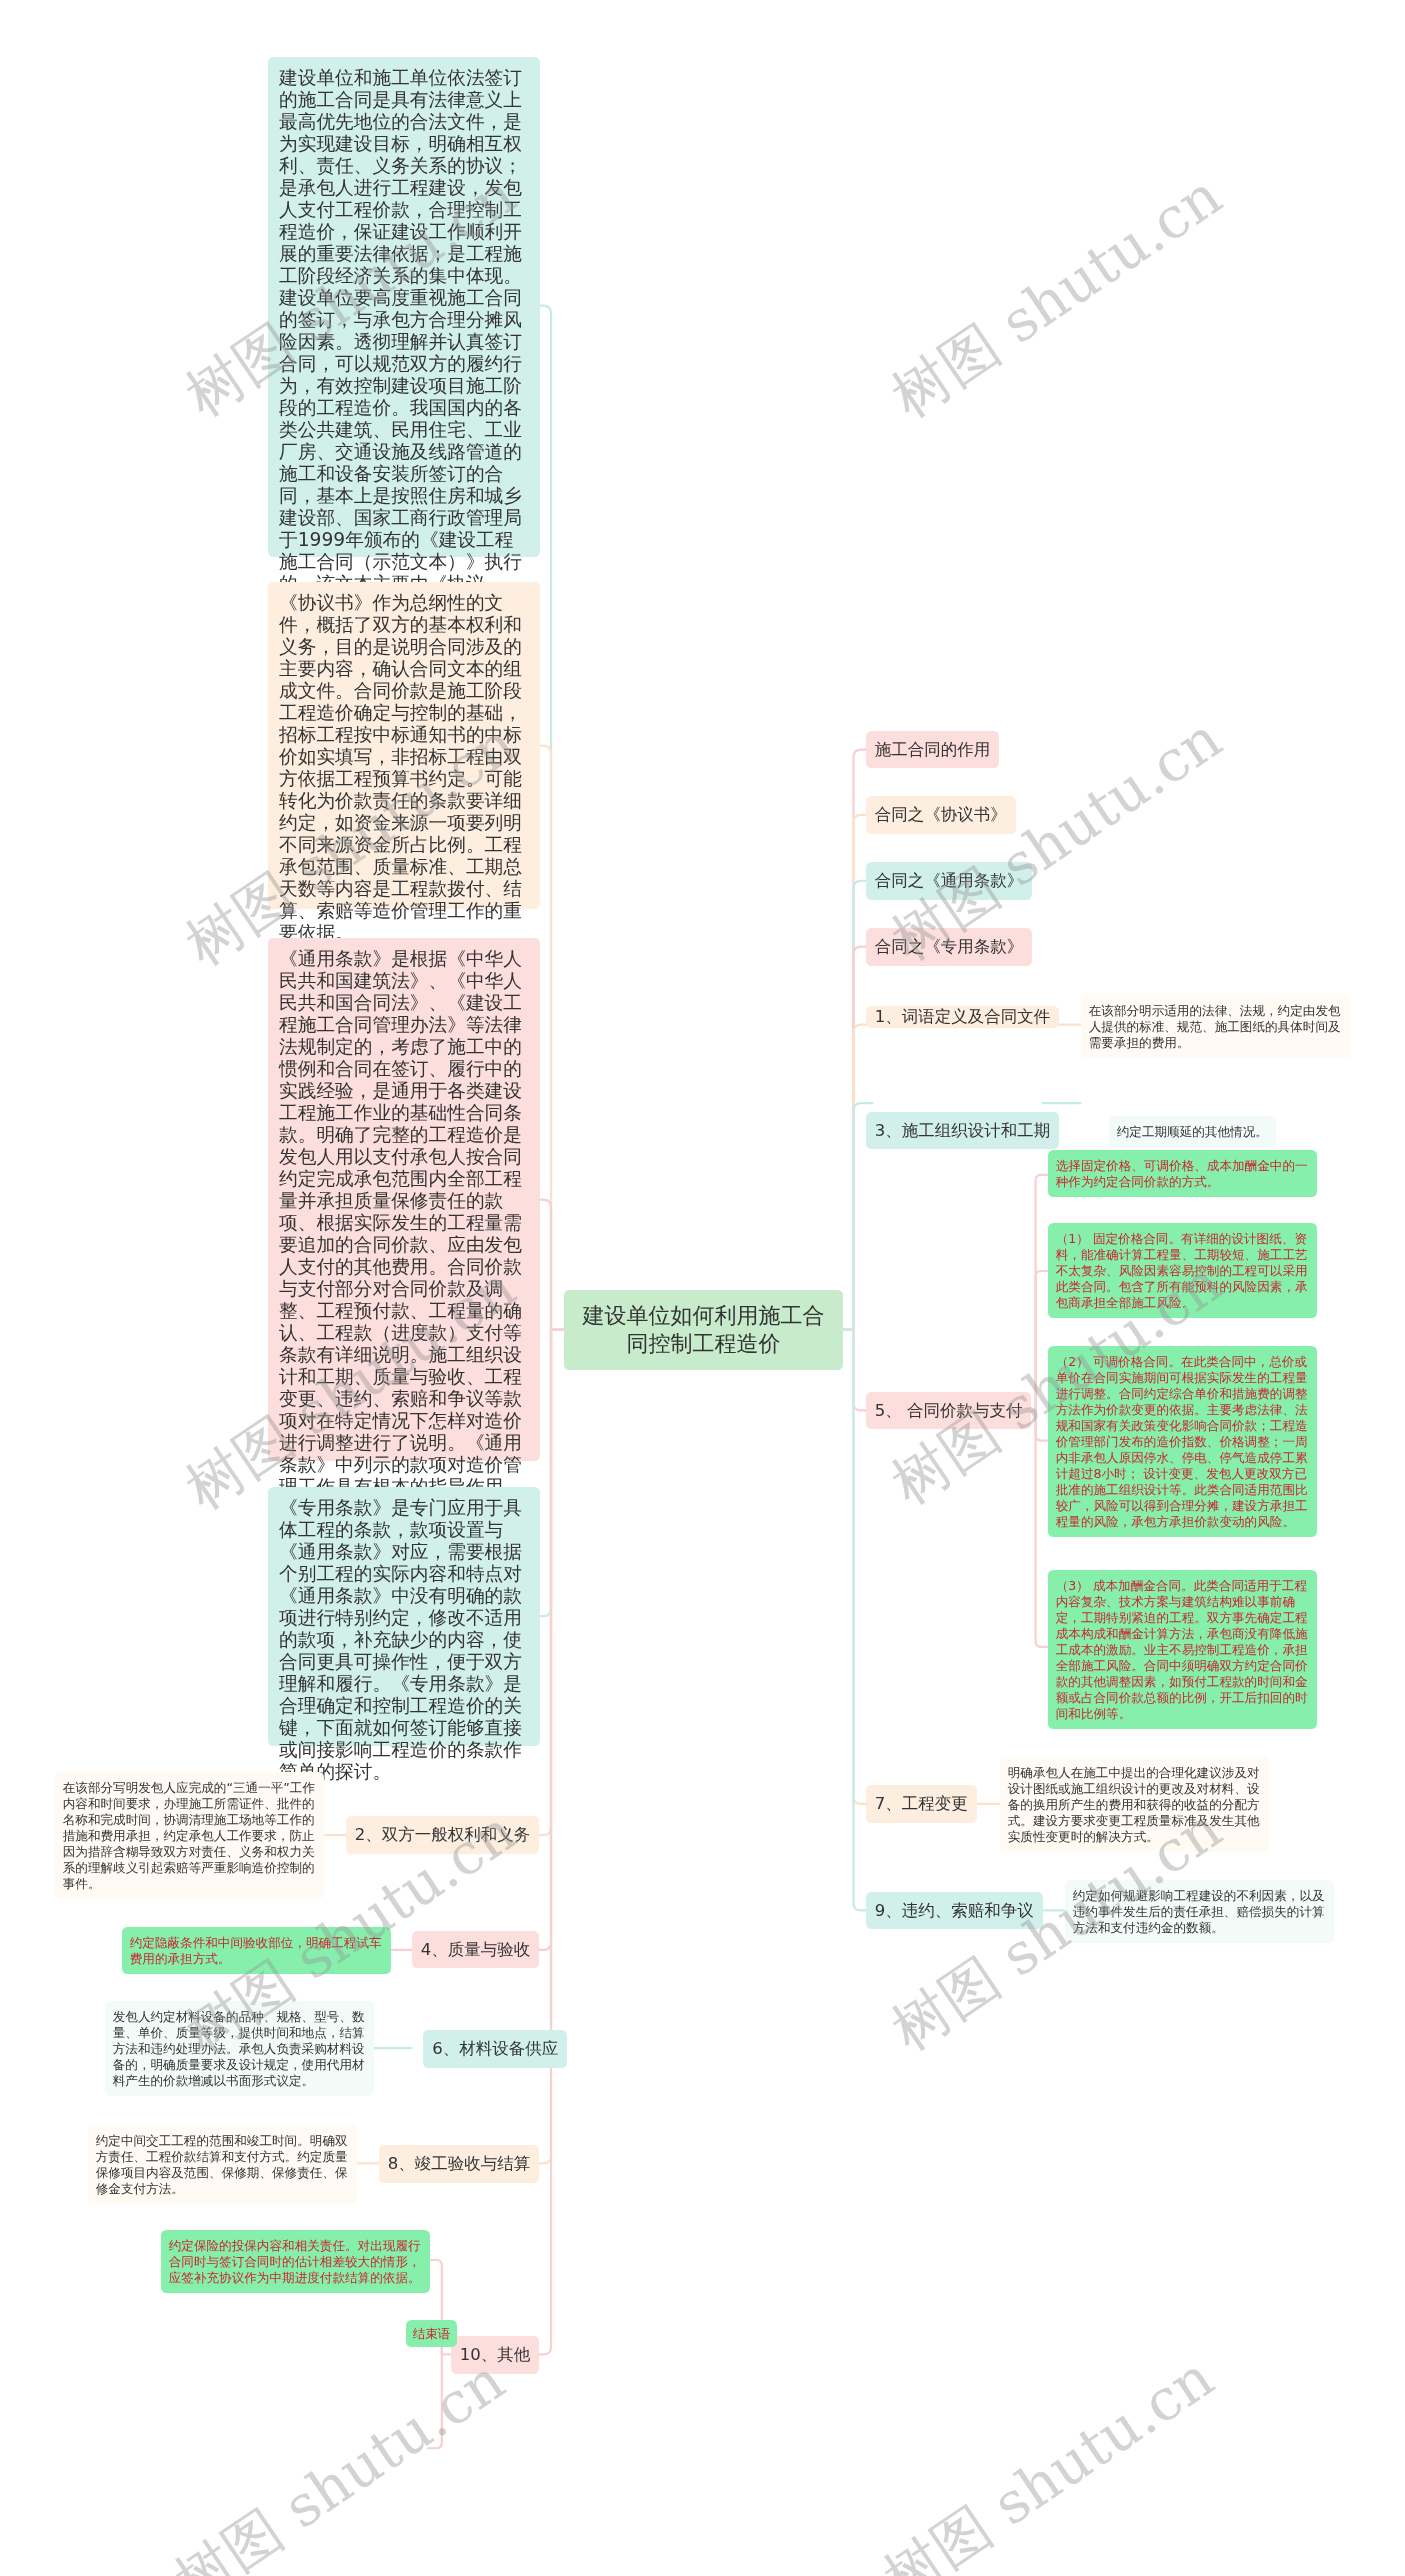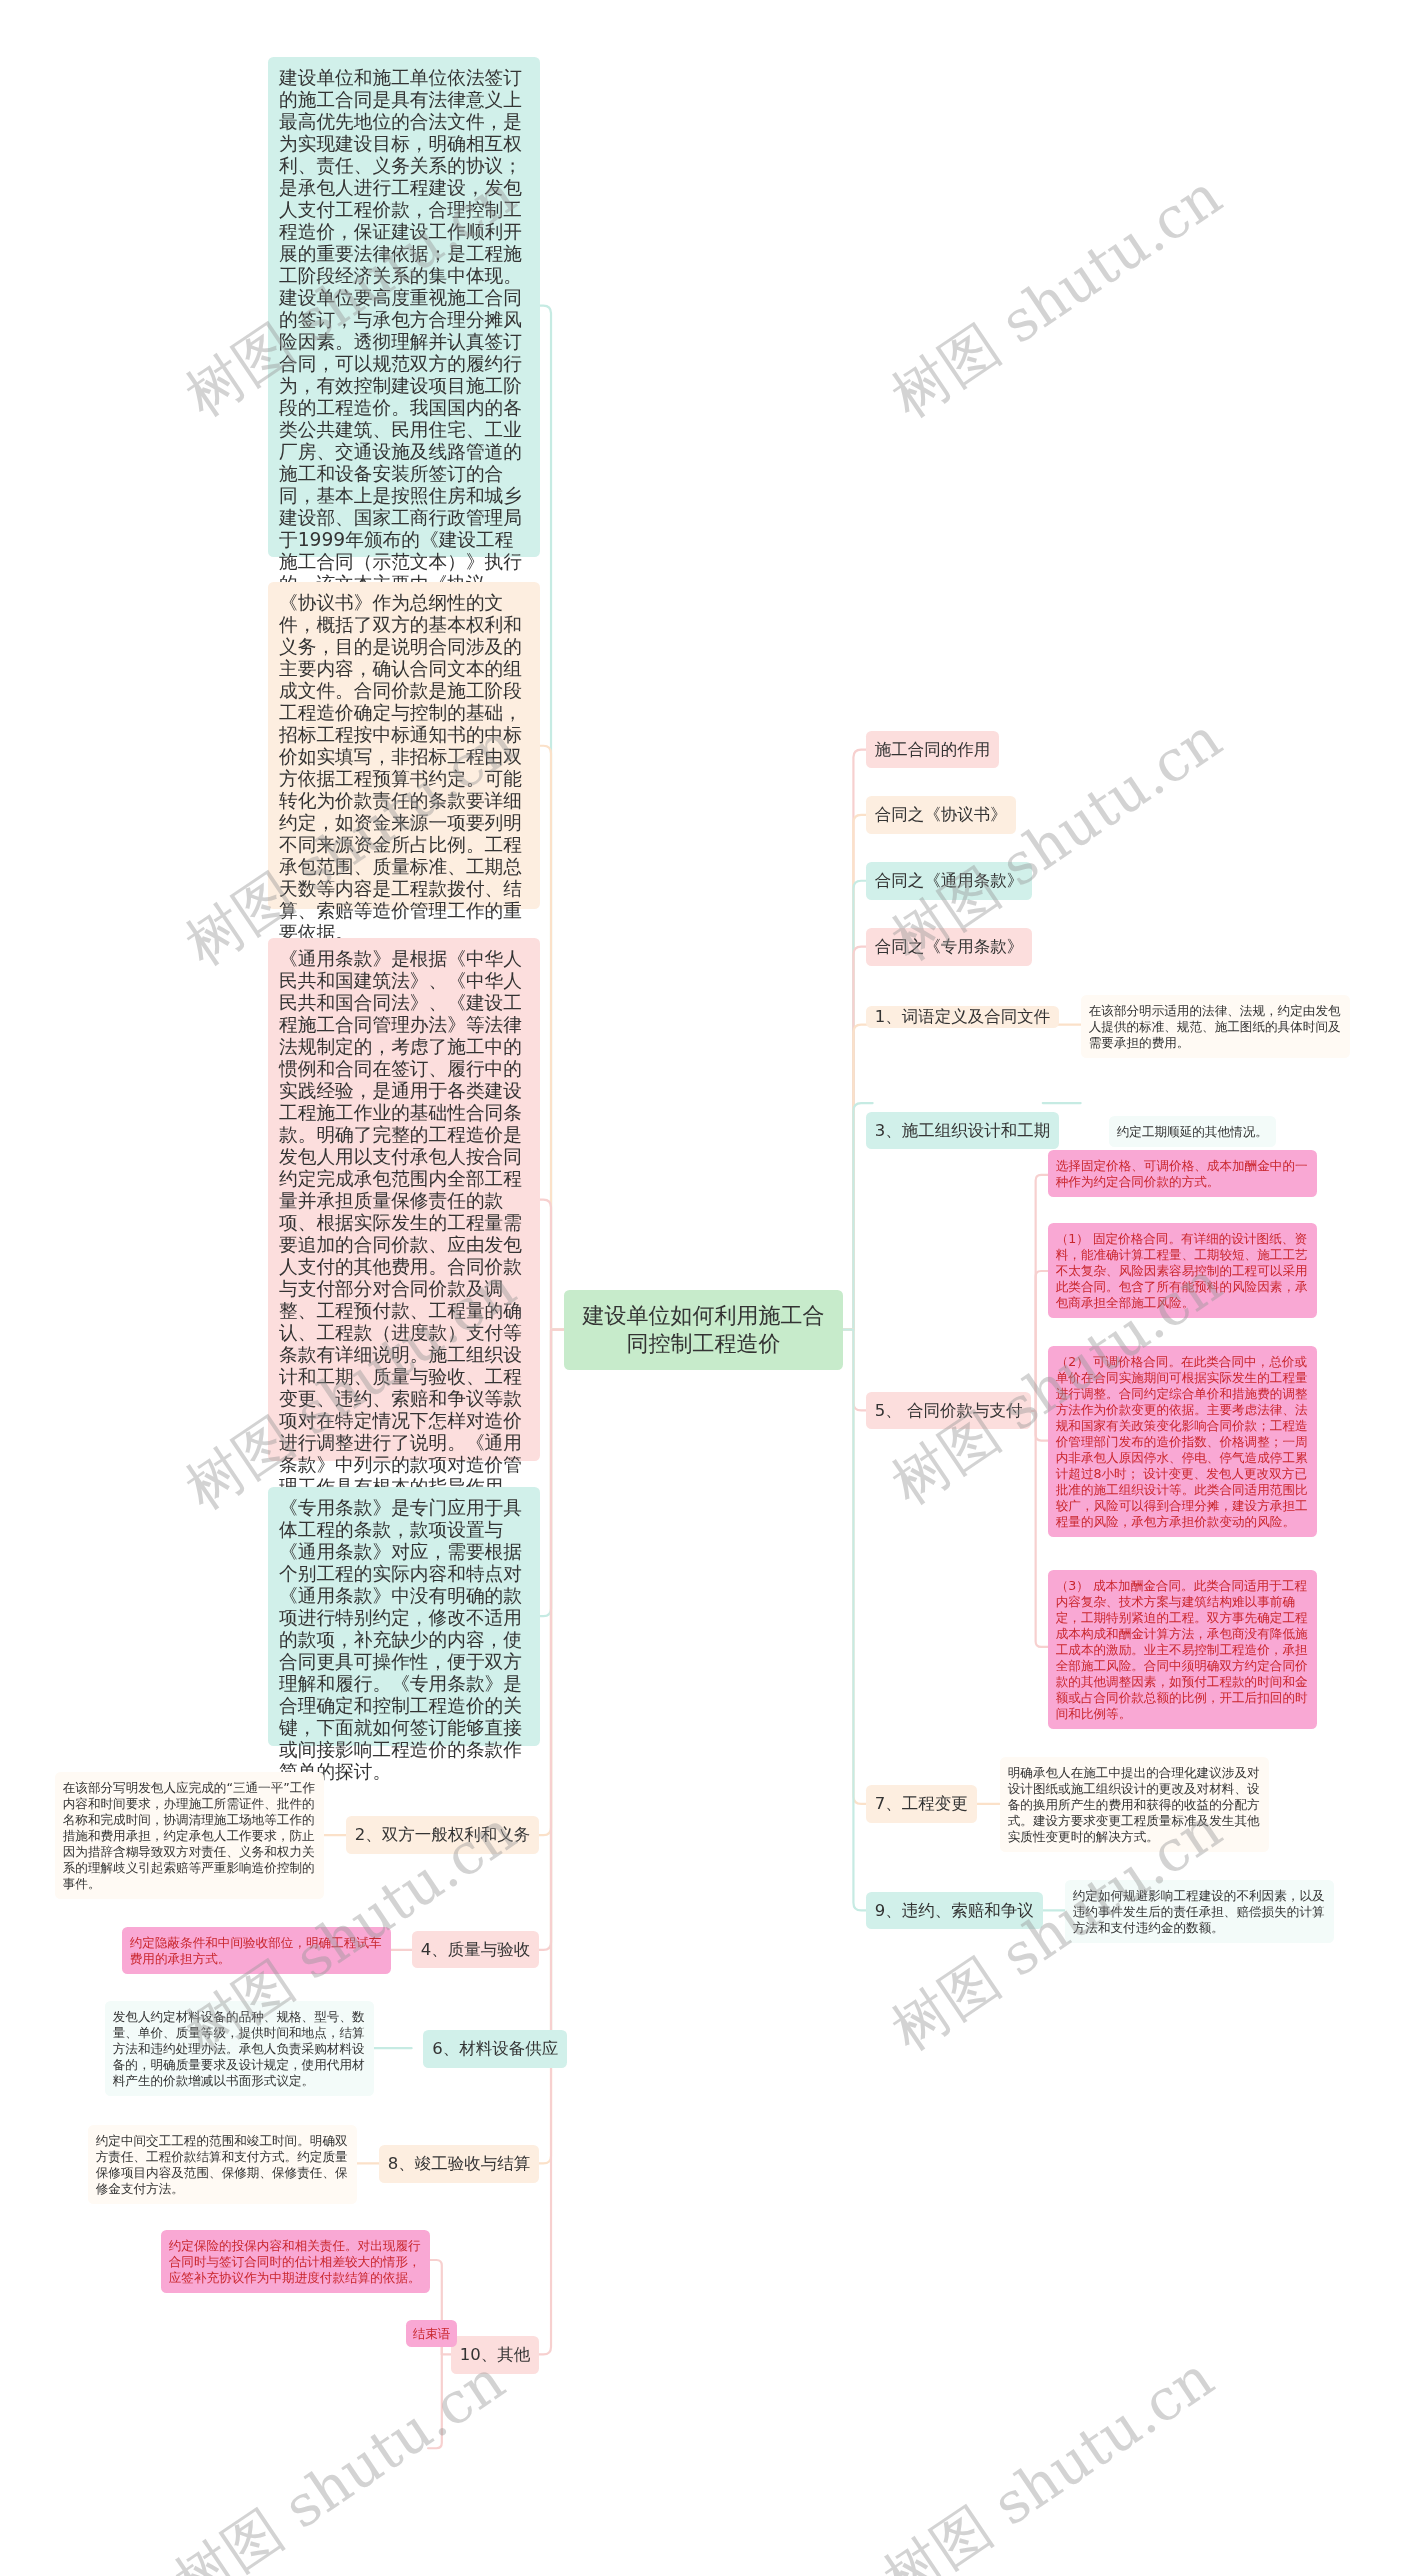--- a/index.html
+++ b/index.html
@@ -12,21 +12,21 @@
   .peach-l { stroke:#fbe1c9; }
   .pink-l { stroke:#f7d0cf; }
 
   .node { position:absolute; box-sizing:border-box; border-radius:5.5px; z-index:2; }
   .teal { background:#d1f0ea; }
   .peach { background:#fdeee0; }
   .pink { background:#fcdedd; }
   .green { background:#c7ebcb; }
   .teal-d { background:#f3fbf9; }
   .peach-d { background:#fffaf4; }
-  .pink-d { background:#f9a8d4; }
+  .pink-d { background:#86efac; }
 
   .center { left:564px; top:1290px; width:279px; height:80px; font-size:22px; line-height:28.5px;
             padding:0 16.5px; display:flex; align-items:center; justify-content:center; text-align:center; }
   .big { left:268px; width:272px; font-size:18.7px; line-height:22px; padding:10px 11px; word-break:break-all; }
   .l1 { font-size:16.5px; padding:0 8.8px; display:flex; align-items:center; white-space:nowrap; }
   .detail { font-size:12.6px; line-height:16px; padding:7.7px; width:269px; word-break:break-all; }
   .detail.auto { width:auto; white-space:nowrap; }
   .red { color:#c9262d; }
 
   .wm { position:absolute; z-index:3; pointer-events:none; white-space:nowrap;

